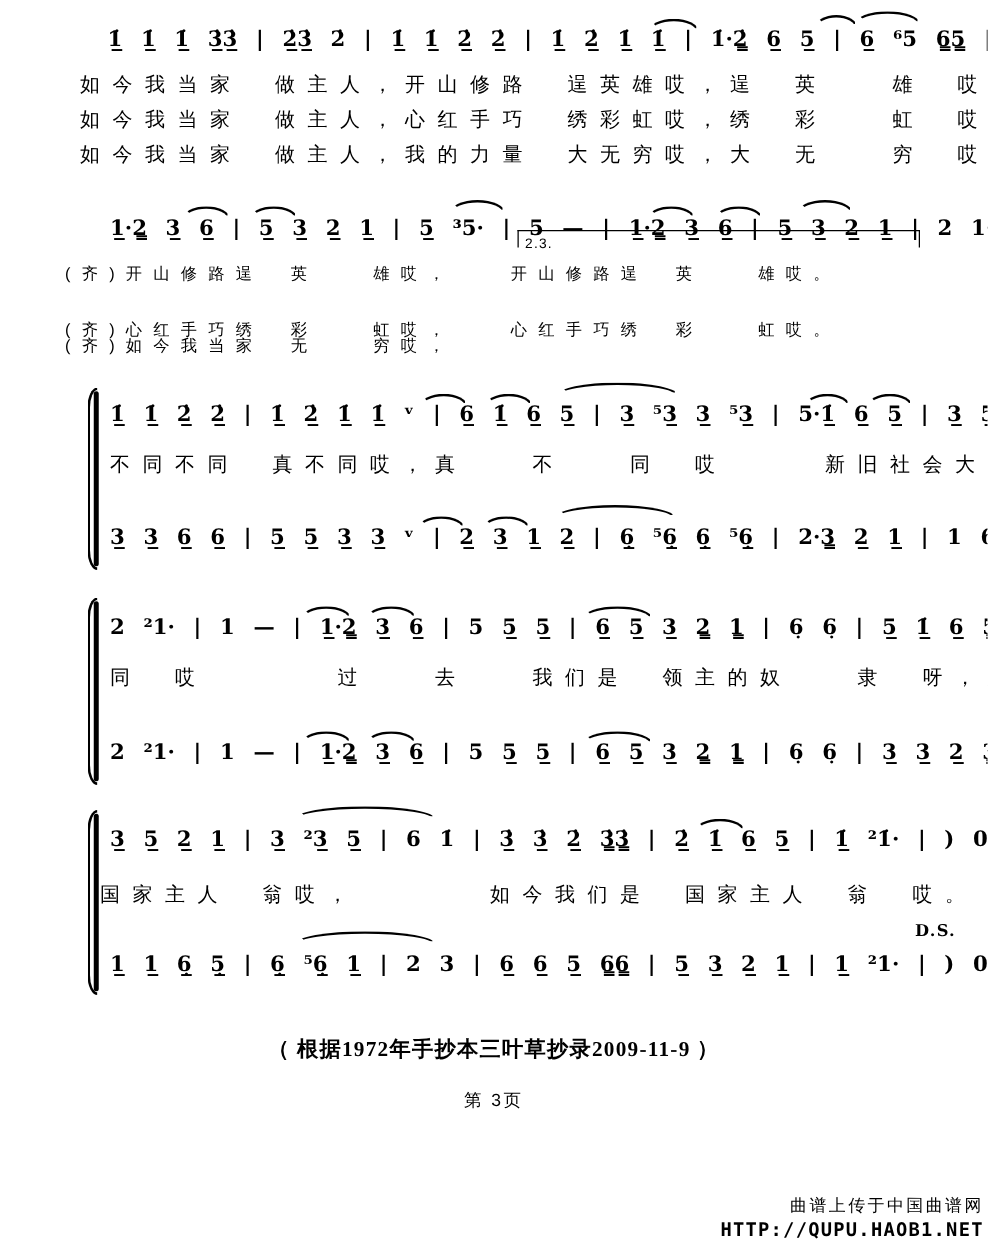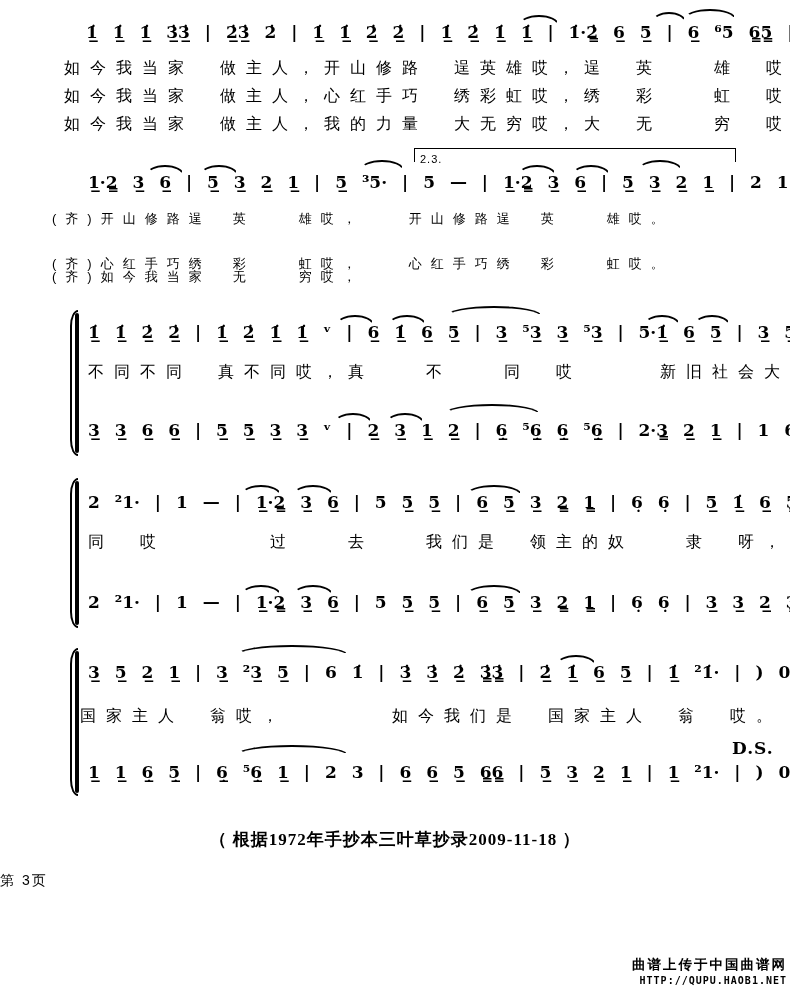--- a/index.html
+++ b/index.html
@@ -20,52 +20,52 @@
     font-size:16px;letter-spacing:10px;white-space:pre;
   }
   .small-lyrics{font-size:13px;letter-spacing:9px;}
   .slur{
     position:absolute;height:10px;box-sizing:border-box;
     border:2px solid transparent;border-top:2px solid #000;
     border-radius:50% / 100% 100% 0 0;
   }
   .volta{
     position:absolute;height:14px;box-sizing:border-box;
-    border-top:1.5px solid #000;border-left:1.5px solid #000;border-right:1.5px solid #000;
+    border-top:1.5px solid #000;border-left:1.5px solid #000;border-right:1.5px solid #000;margin-top:36px;
   }
   .volta-label{
     font-family:"Liberation Sans","DejaVu Sans",sans-serif;
     font-size:11px;letter-spacing:1px;margin-left:5px;line-height:12px;display:inline-block;
   }
   .sysbrace{
     position:absolute;width:8px;box-sizing:border-box;
     border-left:2px solid #000;border-top:2px solid #000;border-bottom:2px solid #000;
     border-radius:8px 0 0 8px / 16px 0 0 16px;
   }
   .sysbrace::after{
     content:"";position:absolute;left:3px;top:1px;bottom:1px;width:4px;
     background:#000;border-radius:3px;
   }
   .footer-note{
     width:790px;text-align:center;font-weight:bold;font-size:17px;
     letter-spacing:1px;font-family:"Liberation Serif","DejaVu Serif",serif;
   }
   .page-num{
-    width:790px;font-size:14px;letter-spacing:2px;
+    width:790px;text-align:center;font-size:14px;letter-spacing:2px;
     font-family:"Liberation Sans","DejaVu Sans",sans-serif;
   }
-  .ds-mark{font-family:"DejaVu Serif",serif;font-weight:bold;font-size:17px;letter-spacing:1px;}
+  .ds-mark{font-family:"DejaVu Serif",serif;font-weight:bold;font-size:13px;letter-spacing:1px;}
   .wm{position:absolute;right:3px;top:956px;text-align:right;}
   .wm-line1{
     font-family:"Liberation Sans","DejaVu Sans",sans-serif;
-    font-weight:bold;font-size:13.5px;letter-spacing:2px;white-space:pre;
+    font-weight:normal;font-size:13.5px;letter-spacing:2px;white-space:pre;
   }
   .wm-line2{
     font-family:"DejaVu Sans Mono","Liberation Mono",monospace;
-    font-weight:bold;font-size:10px;letter-spacing:1px;white-space:pre;margin-top:1px;
+    font-weight:bold;font-size:15px;letter-spacing:1px;white-space:pre;margin-top:1px;
   }
 </style>
 </head>
 <body>
 
 <div>
 
   <div class="notation abs" style="left:86px;top:22px">1̲̇ 1̲̇ 1̲̇ 3̲̇3̲̇ | 2̲̇3̲̇ 2̇ | 1̲̇ 1̲̇ 2̲̇ 2̲̇ | 1̲̇ 2̲̇ 1̲̇ 1̲̇ | 1̇·2̳̇ 6̲ 5̲ | 6̲ ⁶5 6̳5̳ |</div>
   <div class="slur" style="left:519px;top:15px;width:40px"></div>
   <div class="slur" style="left:652px;top:12px;width:34px"></div>
@@ -114,21 +114,21 @@
 
   <div class="sysbrace" style="left:70px;top:648px;height:148px"></div>
   <div class="notation abs" style="left:88px;top:662px">3̲ 5̲ 2̲ 1̲ | 3̲ ²3̲ 5̲ | 6 1̇ | 3̲̇ 3̲̇ 2̲̇ 3̳̇3̳̇ | 2̲̇ 1̲̇ 6̲ 5̲ | 1̲̇ ²1̇· | ) 0 ( ‖</div>
   <div class="slur" style="left:236px;top:645px;width:112px"></div>
   <div class="slur" style="left:556px;top:655px;width:40px"></div>
   <div class="lyrics abs" style="left:80px;top:706px">国家主人　翁哎，　　　　如今我们是　国家主人　翁　哎。　拉梭!</div>
   <div class="ds-mark abs" style="left:732px;top:738px">D.S.</div>
   <div class="notation abs" style="left:88px;top:762px">1̲ 1̲ 6̲̣ 5̲̣ | 6̲̣ ⁵6̲̣ 1̲ | 2 3 | 6̲ 6̲ 5̲ 6̳6̳ | 5̲ 3̲ 2̲ 1̲ | 1̲ ²1· | ) 0 ( ‖</div>
   <div class="slur" style="left:236px;top:745px;width:112px"></div>
 
-  <div class="footer-note abs" style="left:0;top:828px">（ 根据1972年手抄本三叶草抄录2009-11-18 ）</div>
+  <div class="footer-note abs" style="left:0;top:828px">（ 根据1972年手抄本三叶草抄录2009-11-9 ）</div>
   <div class="page-num abs" style="left:0;top:872px">第 3页</div>
 
   <div class="wm">
     <div class="wm-line1">曲谱上传于中国曲谱网</div>
     <div class="wm-line2">HTTP://QUPU.HAOB1.NET</div>
   </div>
 
 </div>
 
 </body></html>

